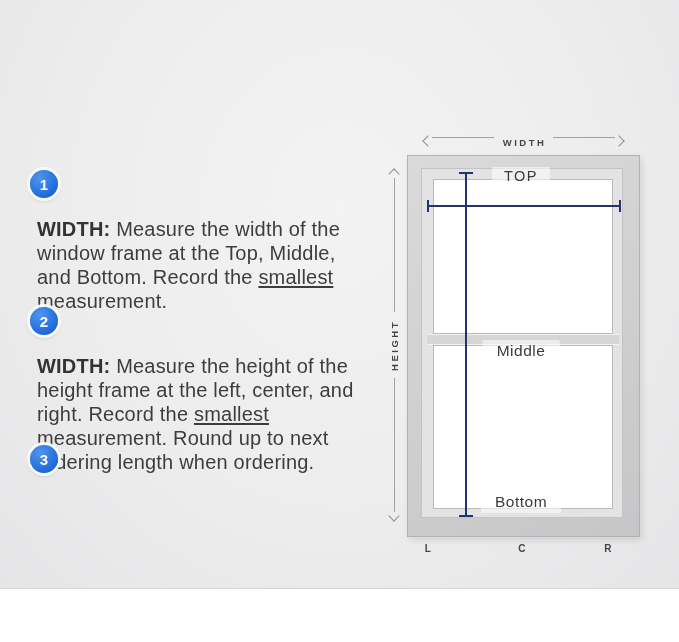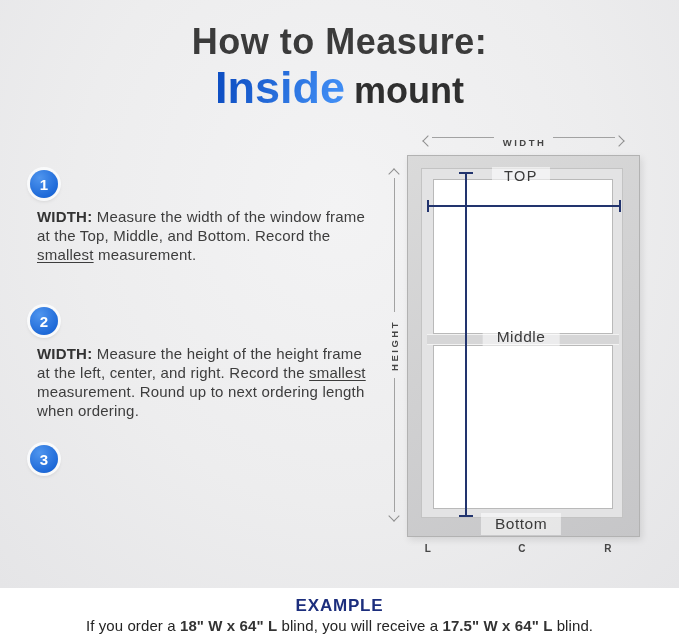--- a/index.html
+++ b/index.html
@@ -19,21 +19,21 @@
       -webkit-text-fill-color:transparent;color:transparent;}
   .sfx{font-size:36px;font-weight:600;color:#2f2f2f;margin-left:9px;}
   
   .step{position:absolute;left:30px;width:342px;}
   .s1{top:170px}.s2{top:307px}.s3{top:445px}
   .badge{width:28px;height:28px;border-radius:50%;
          background:radial-gradient(circle at 35% 28%,#4f95ee 0%,#1b67d7 75%);
          color:#fff;font-size:15px;font-weight:700;
          display:flex;align-items:center;justify-content:center;
          box-shadow:0 0 0 3px rgba(250,251,252,.95),0 2px 5px rgba(0,0,0,.22);}
-  .step-text{margin:9px 0 0 7px;font-size:15px;line-height:19px;color:#3d3d3d;letter-spacing:.2px;}
+  .step-text{margin:19px 0 0 7px;font-size:20px;line-height:24px;color:#3d3d3d;letter-spacing:.2px;}
   .seg-bold{font-weight:700;color:#333;}
   .seg-underline{text-decoration:underline;text-underline-offset:2px;}
   
   .width-arrow{position:absolute;left:424px;top:137px;width:199px;height:14px;
                display:flex;align-items:flex-start;}
   .aline{flex:1;height:1px;background:#a2a2a2;}
   .alinev{flex:1;width:1px;background:#a2a2a2;}
   .chev{width:7px;height:7px;flex:none;}
   .chev-left{border-left:1.5px solid #8f8f8f;border-bottom:1.5px solid #8f8f8f;transform:rotate(45deg);}
   .chev-right{border-top:1.5px solid #8f8f8f;border-right:1.5px solid #8f8f8f;transform:rotate(45deg);}
@@ -52,22 +52,22 @@
         background:#e3e3e4;border:1px solid #c3c3c3;}
   .pane{position:absolute;left:11px;right:9px;background:#ffffff;border:1px solid #b9b9b9;box-sizing:border-box;}
   .pane-top{top:10px;height:155px;}
   .pane-bottom{top:176px;height:164px;}
   .sash{position:absolute;left:5px;right:3px;top:165px;height:11px;box-sizing:border-box;
         background:#d6d6d7;border-top:1px solid #f2f2f2;border-bottom:1px solid #f2f2f2;}
   
   .pos-label{position:absolute;transform:translateX(-50%);background:rgba(255,255,255,.55);
              color:#3a3a3a;white-space:nowrap;font-weight:400;}
   .label-top{left:521px;top:167px;font-size:14.5px;letter-spacing:1.5px;padding:1px 12px;}
-  .label-middle{left:521px;top:326px;font-size:15.5px;letter-spacing:.5px;padding:2px 14px;}
-  .label-bottom{left:521px;top:513px;font-size:15.5px;letter-spacing:.5px;padding:2px 14px;}
+  .label-middle{left:521px;top:340px;font-size:15.5px;letter-spacing:.5px;padding:2px 14px;}
+  .label-bottom{left:521px;top:491px;font-size:15.5px;letter-spacing:.5px;padding:2px 14px;}
   
   .mline-v{position:absolute;left:465px;top:172px;width:2px;height:345px;background:#22346e;}
   .tick-h{position:absolute;left:-6px;width:14px;height:2px;background:#22346e;}
   .tick-h.top{top:0}.tick-h.bot{bottom:0}
   .mline-h{position:absolute;left:427px;top:205px;width:194px;height:2px;background:#22346e;}
   .tick-v{position:absolute;top:-5px;width:2px;height:12px;background:#22346e;}
   .tick-v.left{left:0}.tick-v.right{right:0}
   
   .lcr{position:absolute;top:543px;transform:translateX(-50%);font-size:10px;
        letter-spacing:.5px;color:#454545;font-weight:600;}
@@ -76,26 +76,20 @@
   .footer{position:absolute;left:0;top:588px;width:679px;height:54px;background:#ffffff;text-align:center;}
   .ex-head{padding-top:8px;font-size:17px;font-weight:700;color:#1c2e7d;letter-spacing:.8px;}
   .ex-text{margin:1px 0 0;font-size:15px;color:#242424;letter-spacing:.1px;}
 </style>
 </head>
 <body>
 
 <div class="page">
   <div class="canvas">
 
-    <header class="title">
-      <div class="t1">How to Measure:</div>
-      <div class="t2">
-        <span class="hl">Inside</span><span class="sfx">mount</span>
-      </div>
-    </header>
 
     <section class="step s1">
       <div class="badge">
         <span>1</span>
       </div>
       <p class="step-text"><span class="seg-bold">WIDTH: </span><span>Measure the width of the window frame at the Top, Middle, and Bottom. Record the </span><span class="seg-underline">smallest</span><span> measurement.</span></p>
     </section>
 
     <section class="step s2">
       <div class="badge">
@@ -148,17 +142,13 @@
         <span class="tick-v left"></span>
         <span class="tick-v right"></span>
       </div>
 
       <div class="lcr lcr-l">L</div>
       <div class="lcr lcr-c">C</div>
       <div class="lcr lcr-r">R</div>
     </div>
   </div>
 
-  <footer class="footer">
-    <div class="ex-head">EXAMPLE</div>
-    <p class="ex-text"><span>If you order a </span><span class="seg-bold">18" W x 64" L</span><span> blind, you will receive a </span><span class="seg-bold">17.5" W x 64" L</span><span> blind.</span></p>
-  </footer>
 </div>
 
 </body></html>

